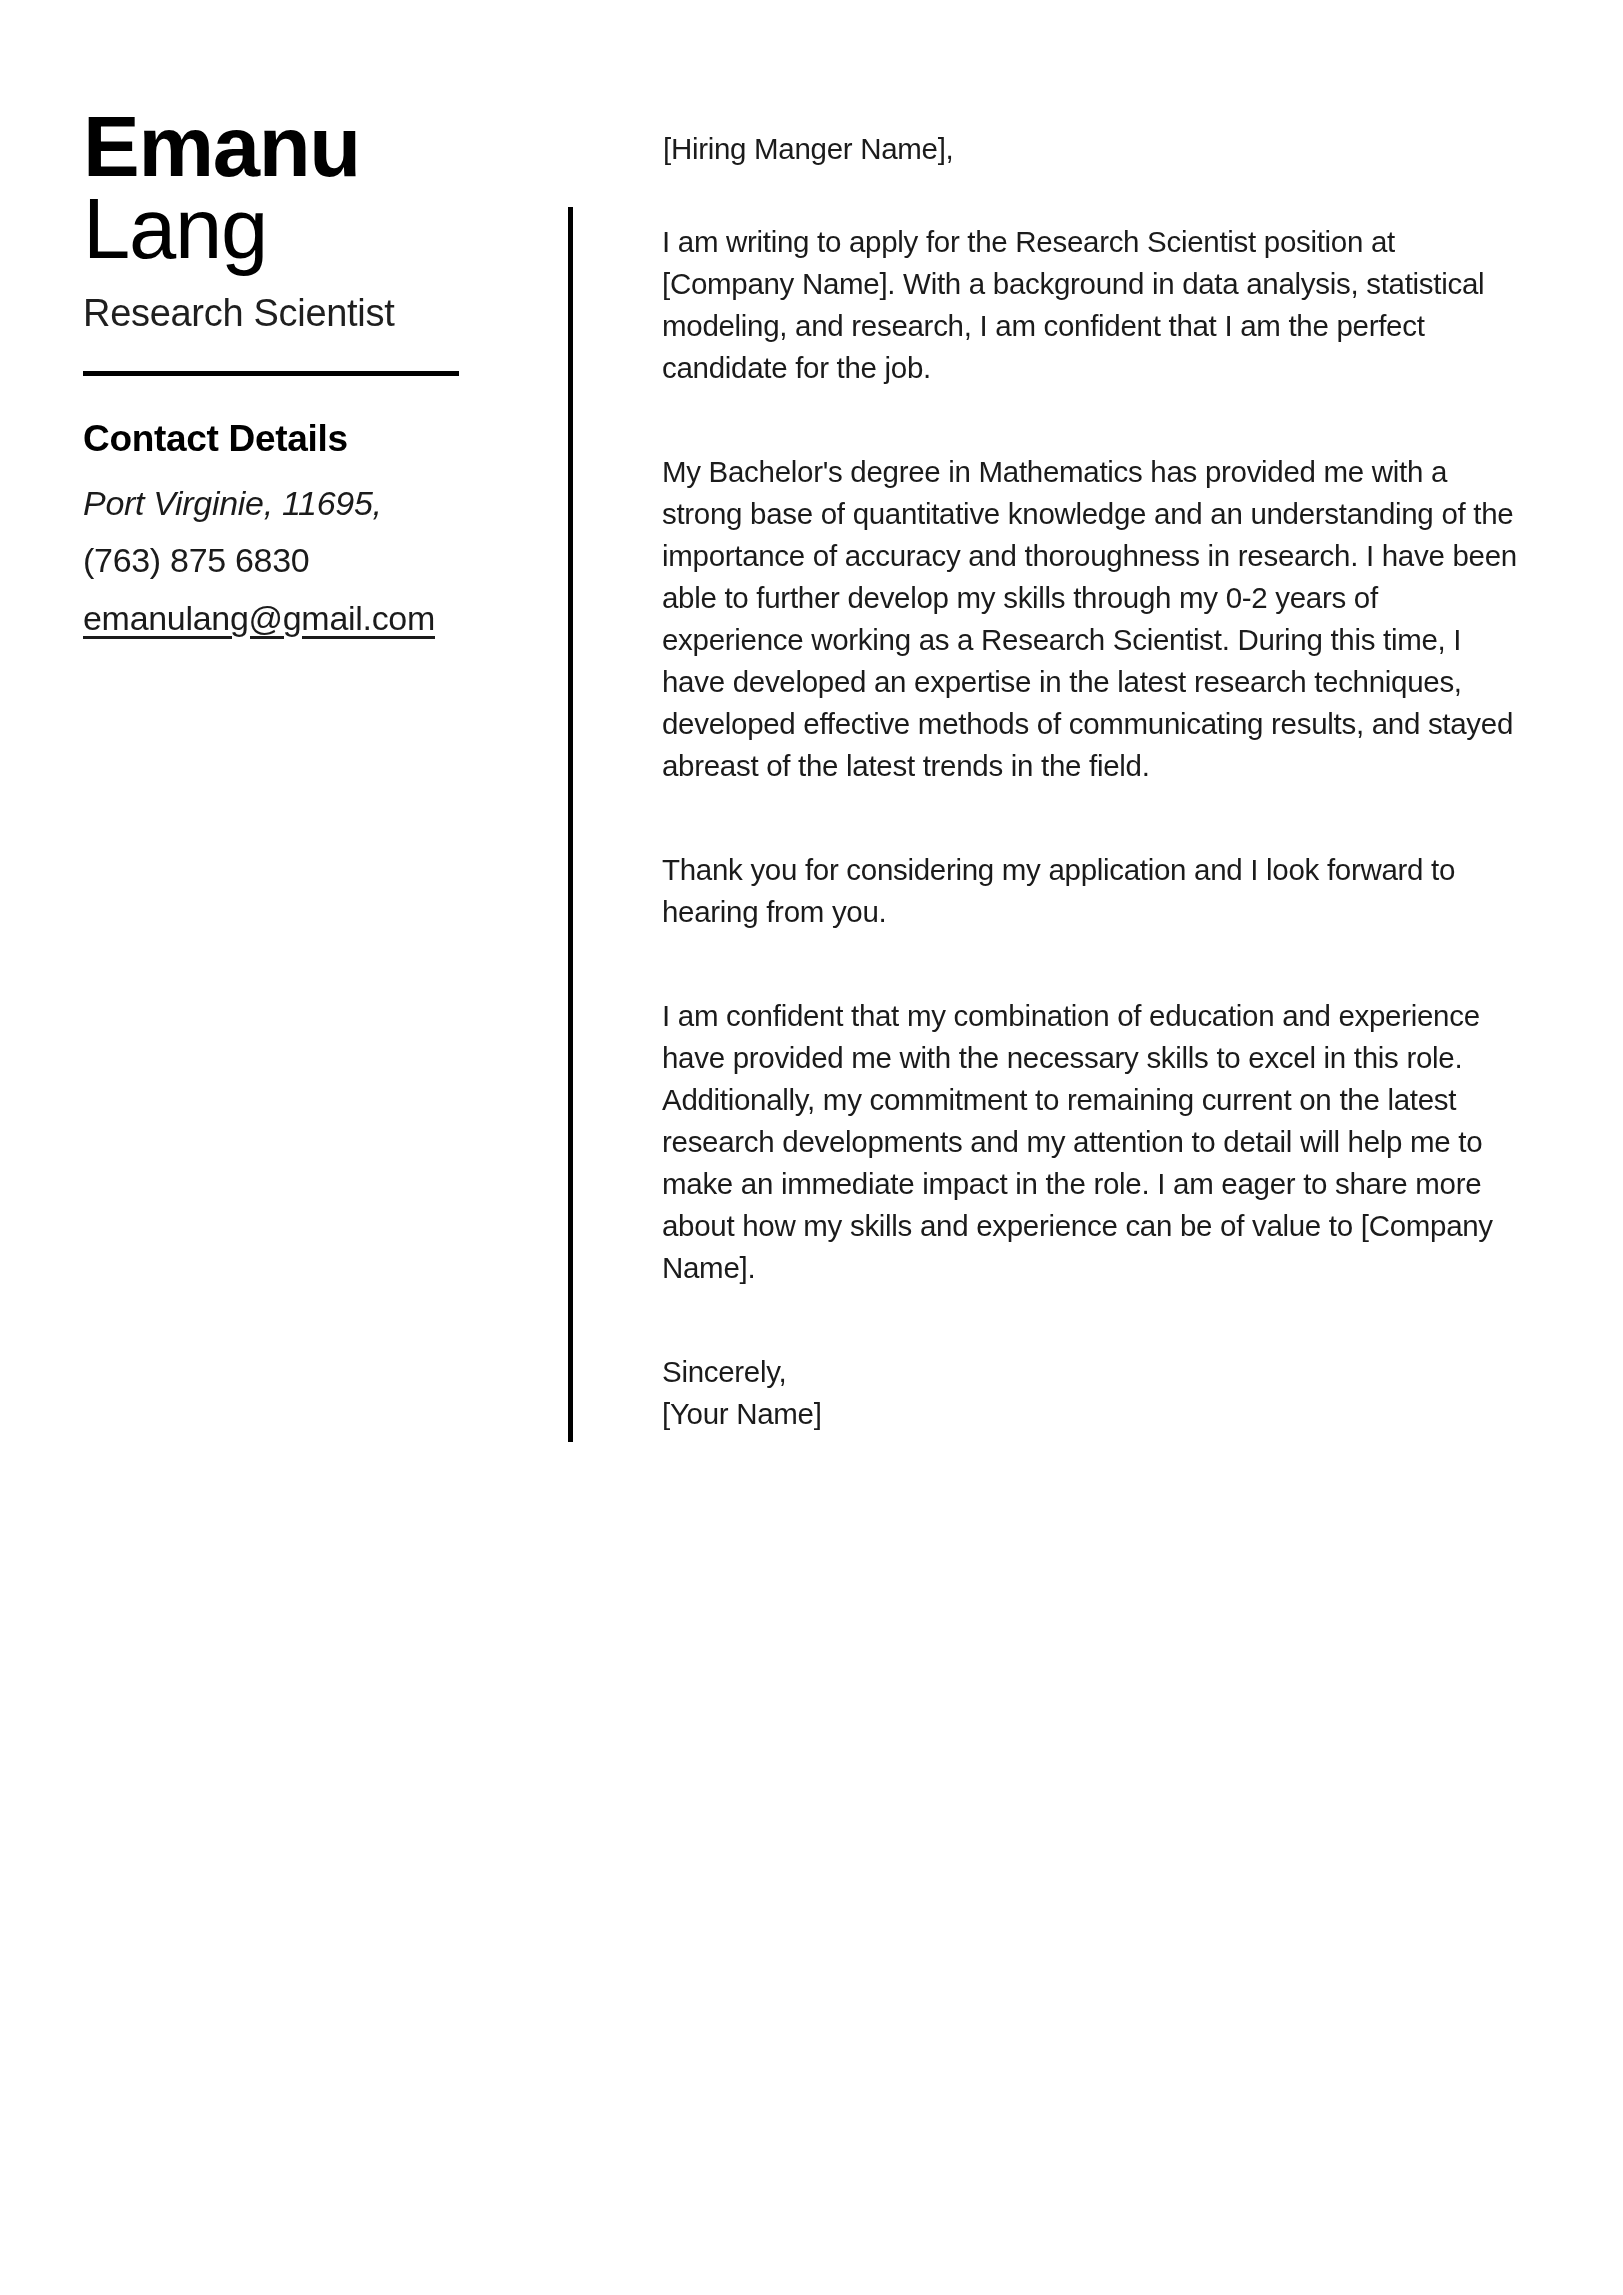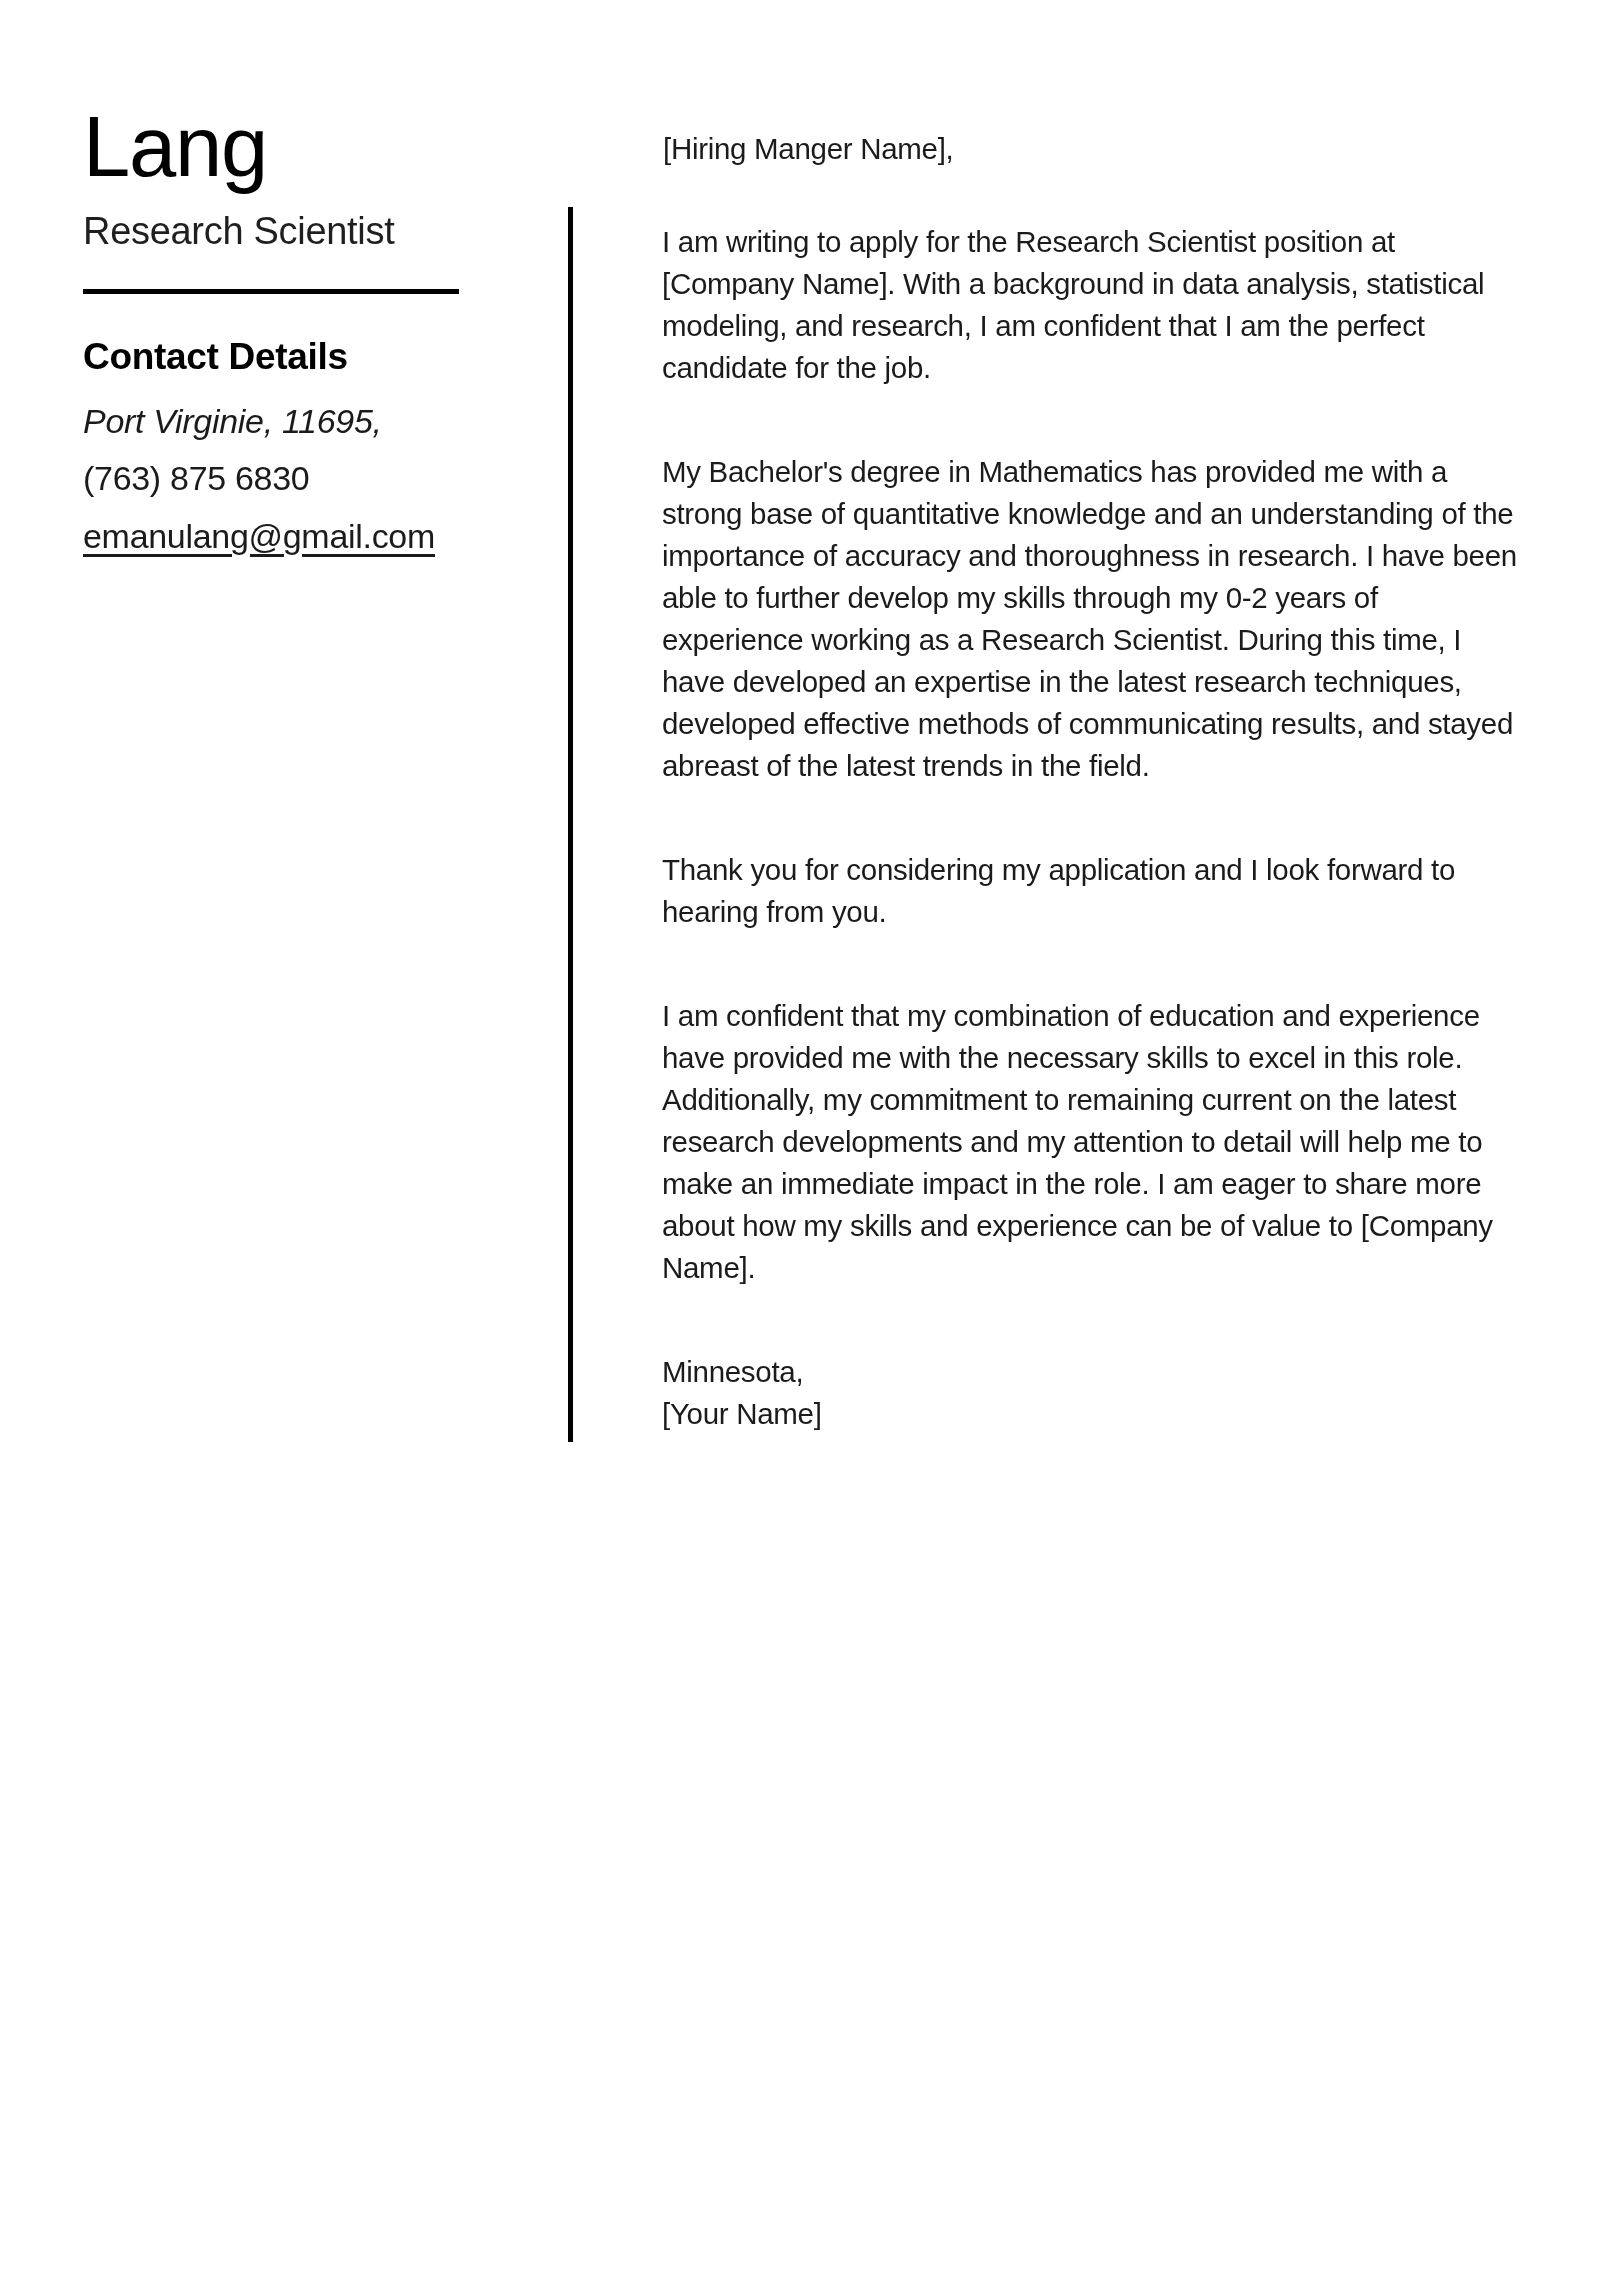--- a/index.html
+++ b/index.html
@@ -94,20 +94,21 @@
     line-height:42px;
     letter-spacing:-0.3px;
   }
   .closing div { display:block; }
 </style>
 </head>
 <body>
 
 <aside class="sidebar">
   <h1 class="name">
+    <span class="first">Emanu</span>
     <span class="last">Lang</span>
   </h1>
   <div class="job-title">Research Scientist</div>
   <div class="rule"></div>
   <h2 class="contact-heading">Contact Details</h2>
   <div class="contact-item contact-address">
     <div>Port Virginie, 11695,</div>
   </div>
   <div class="contact-item contact-phone">(763) 875 6830</div>
   <div class="contact-item contact-email">
@@ -116,18 +117,18 @@
 </aside>
 
 <main class="main">
   <div class="salutation">[Hiring Manger Name],</div>
   <div class="letter-body">
     <p>I am writing to apply for the Research Scientist position at [Company Name]. With a background in data analysis, statistical modeling, and research, I am confident that I am the perfect candidate for the job.</p>
     <p>My Bachelor's degree in Mathematics has provided me with a strong base of quantitative knowledge and an understanding of the importance of accuracy and thoroughness in research. I have been able to further develop my skills through my 0-2 years of experience working as a Research Scientist. During this time, I have developed an expertise in the latest research techniques, developed effective methods of communicating results, and stayed abreast of the latest trends in the field.</p>
     <p>Thank you for considering my application and I look forward to hearing from you.</p>
     <p>I am confident that my combination of education and experience have provided me with the necessary skills to excel in this role. Additionally, my commitment to remaining current on the latest research developments and my attention to detail will help me to make an immediate impact in the role. I am eager to share more about how my skills and experience can be of value to [Company Name].</p>
     <div class="closing">
-      <div>Minnesota,</div>
+      <div>Sincerely,</div>
       <div>[Your Name]</div>
     </div>
   </div>
 </main>
 
 
 </body></html>

